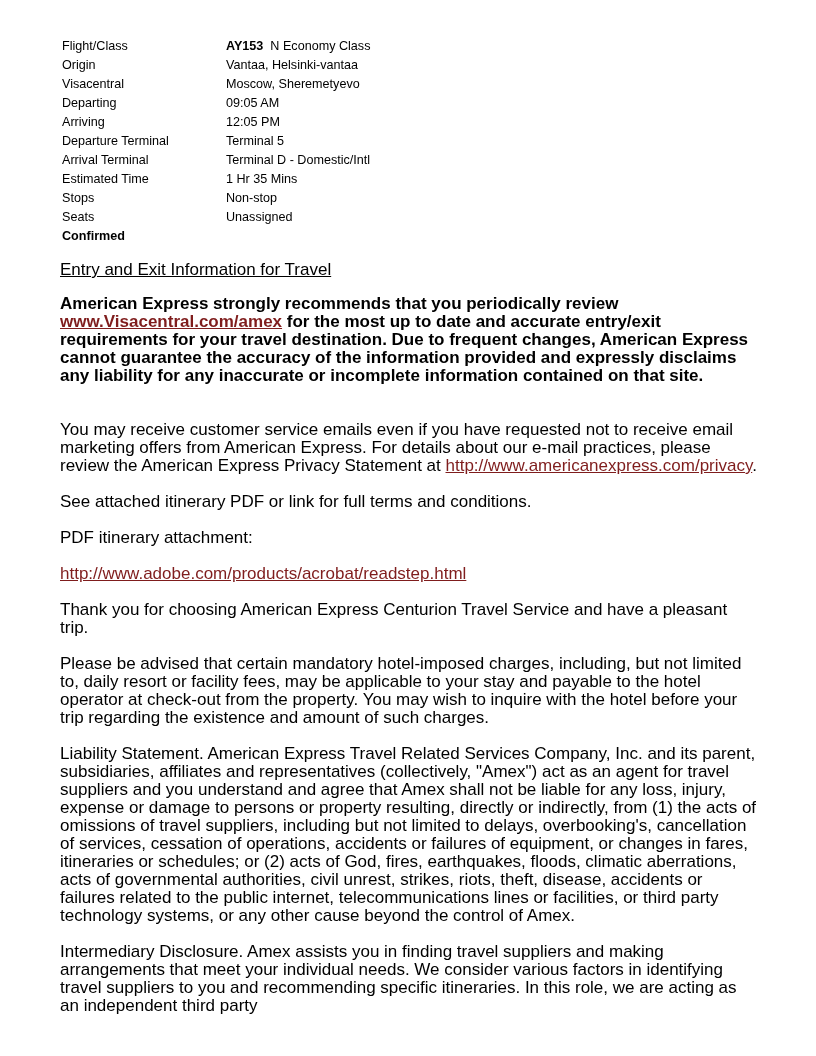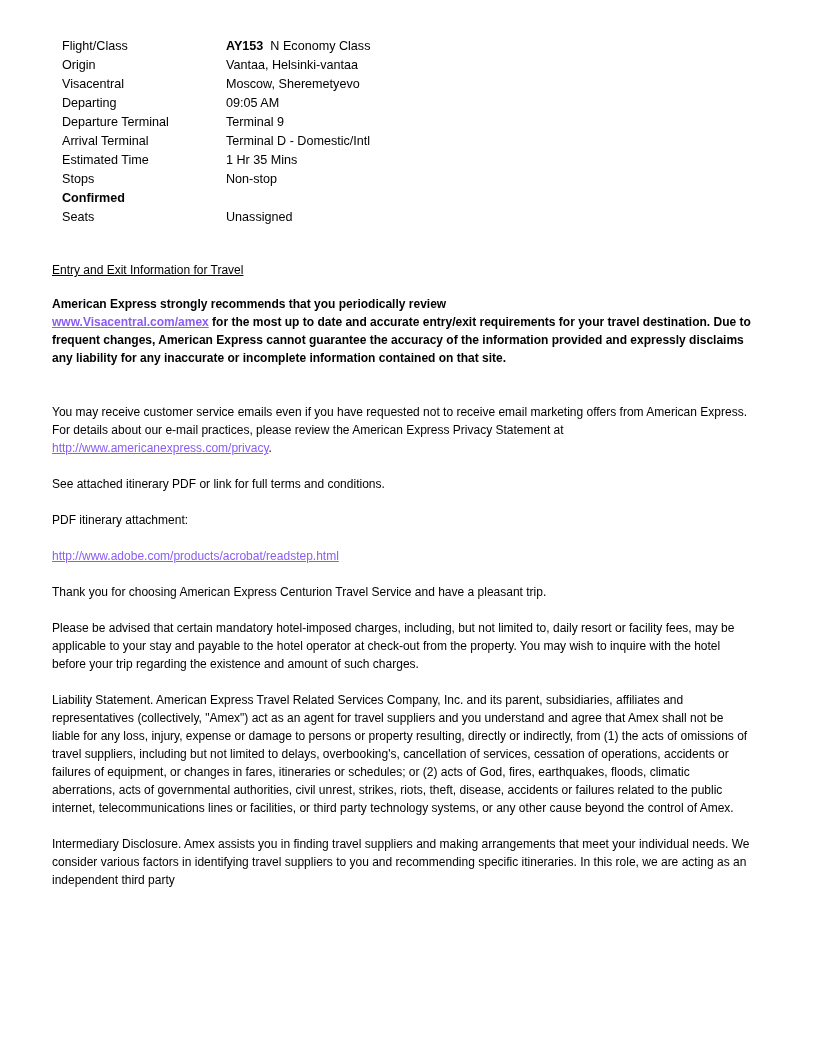--- a/index.html
+++ b/index.html
@@ -28,39 +28,39 @@
       line-height: 19px;
       vertical-align: middle;
       white-space: nowrap;
     }
     .flight-table td.label {
       width: 164px;
     }
     .bold { font-weight: bold; }
     .content {
       position: absolute;
-      left: 52px;
+      left: 60px;
       top: 261px;
       width: 700px;
-      font-size: 12px;
+      font-size: 17px;
       line-height: 18px;
     }
     .content p {
       margin: 0 0 18px 0;
     }
     .content .heading {
       text-decoration: underline;
       margin-bottom: 16px;
     }
     .content .gap-extra {
       margin-bottom: 36px;
       font-weight: bold;
     }
     a {
-      color: #8b5cf6;
+      color: #7f1d1d;
       text-decoration: underline;
     }
   </style>
 </head>
 <body>
 
 <table class="flight-table">
   <tbody>
     <tr>
       <td class="label">Flight/Class</td>
@@ -72,42 +72,46 @@
     </tr>
     <tr>
       <td class="label">Visacentral</td>
       <td>Moscow, Sheremetyevo</td>
     </tr>
     <tr>
       <td class="label">Departing</td>
       <td>09:05 AM</td>
     </tr>
     <tr>
+      <td class="label">Arriving</td>
+      <td>12:05 PM</td>
+    </tr>
+    <tr>
       <td class="label">Departure Terminal</td>
-      <td>Terminal 9</td>
+      <td>Terminal 5</td>
     </tr>
     <tr>
       <td class="label">Arrival Terminal</td>
       <td>Terminal D - Domestic/Intl</td>
     </tr>
     <tr>
       <td class="label">Estimated Time</td>
       <td>1 Hr 35 Mins</td>
     </tr>
     <tr>
       <td class="label">Stops</td>
       <td>Non-stop</td>
     </tr>
     <tr>
+      <td class="label">Seats</td>
+      <td>Unassigned</td>
+    </tr>
+    <tr>
       <td class="label bold">Confirmed</td>
       <td></td>
-    </tr>
-    <tr>
-      <td class="label">Seats</td>
-      <td>Unassigned</td>
     </tr>
   </tbody>
 </table>
 
 <div class="content">
   <p class="heading">Entry and Exit Information for Travel </p>
 
   <p class="gap-extra">
     <span>American Express strongly recommends that you periodically review</span><br>
     <a href="#">www.Visacentral.com/amex</a><span> for the most up to date and accurate entry/exit requirements for your travel destination. Due to frequent changes, American Express cannot guarantee the accuracy of the information provided and expressly disclaims any liability for any inaccurate or incomplete information contained on that site.</span>

